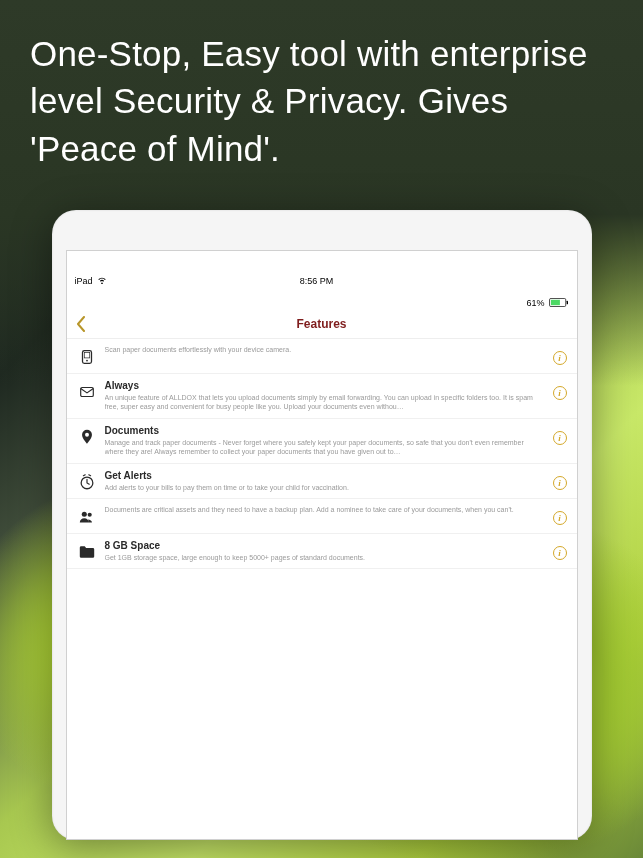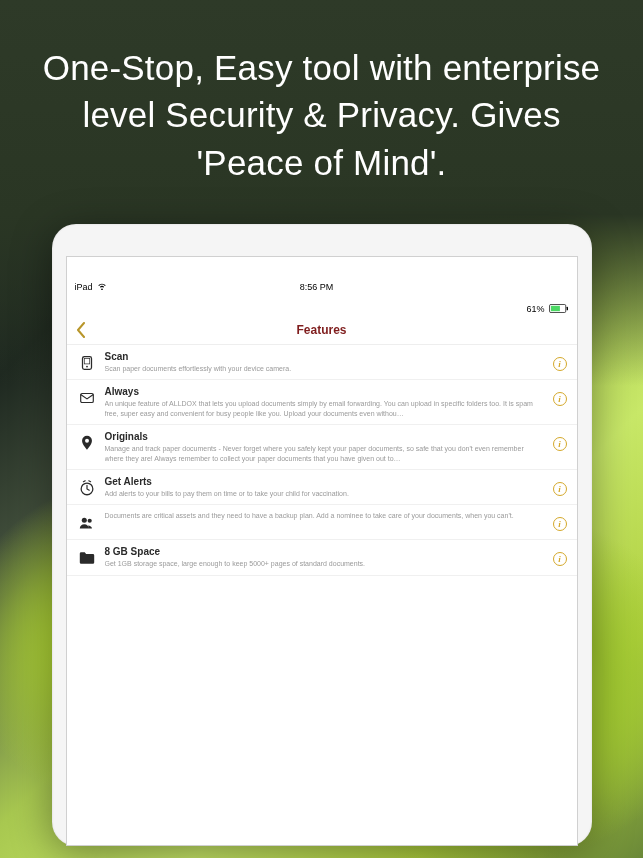--- a/index.html
+++ b/index.html
@@ -18,33 +18,32 @@
                   radial-gradient(ellipse 350px 280px at 75% 80%, #c0e050 0%, #a0c830 35%, transparent 65%),
                   linear-gradient(180deg, #2e3a28 0%, #2a3624 25%, transparent 45%);
       z-index: 0;
     }
     .headline {
       position: relative;
       z-index: 1;
       color: #ffffff;
       font-size: 35px;
       font-weight: 300;
-      text-align: center;
-      padding: 44px 30px 20px;
+      padding: 30px 30px 20px;
       line-height: 1.35;
       letter-spacing: 0.2px;
     }
     .tablet-frame {
       position: relative;
       z-index: 1;
       width: 540px;
       margin: 18px auto 0;
       background: #f5f5f5;
       border-radius: 24px;
-      padding: 32px 14px 0;
+      padding: 40px 14px 0;
       box-shadow: 0 8px 40px rgba(0,0,0,0.4), inset 0 0 2px rgba(0,0,0,0.15);
     }
     .screen {
       background: #ffffff;
       border: 1px solid #d0d0d0;
       height: 590px;
       overflow: hidden;
       position: relative;
     }
     .status-bar {
@@ -183,21 +182,20 @@
 
       <div class="feature-item">
         <div class="feature-icon">
           <svg width="18" height="18" viewBox="0 0 20 20">
               <rect x="5" y="3" width="10" height="14" rx="2" fill="none" stroke="#2a2a2a" stroke-width="1.4"></rect>
               <circle cx="10" cy="14" r="1" fill="#2a2a2a"></circle>
               <rect x="7" y="5" width="6" height="6" fill="none" stroke="#2a2a2a" stroke-width="0.8"></rect>
             </svg>
         </div>
         <div class="feature-content">
-          <div class="feature-title">Scan</div>
           <div class="feature-desc">Scan paper documents effortlessly with your device camera.</div>
         </div>
         <div class="info-btn">i</div>
       </div>
 
       <div class="feature-item">
         <div class="feature-icon">
           <svg width="18" height="18" viewBox="0 0 20 20">
               <rect x="3" y="5" width="14" height="10" rx="1.5" fill="none" stroke="#2a2a2a" stroke-width="1.3"></rect>
               <path d="M3 6l7 5 7-5" fill="none" stroke="#2a2a2a" stroke-width="1.3"></path>
@@ -211,21 +209,21 @@
       </div>
 
       <div class="feature-item">
         <div class="feature-icon">
           <svg width="18" height="18" viewBox="0 0 20 20">
               <path d="M10 2a5.5 5.5 0 00-5.5 5.5c0 4 5.5 10 5.5 10s5.5-6 5.5-10A5.5 5.5 0 0010 2z" fill="#2a2a2a"></path>
               <circle cx="10" cy="7.5" r="2.2" fill="#fff"></circle>
             </svg>
         </div>
         <div class="feature-content">
-          <div class="feature-title">Originals</div>
+          <div class="feature-title">Documents</div>
           <div class="feature-desc">Manage and track paper documents - Never forget where you safely kept your paper documents, so safe that you don't even remember where they are! Always remember to collect your paper documents that you have given out to…</div>
         </div>
         <div class="info-btn">i</div>
       </div>
 
       <div class="feature-item">
         <div class="feature-icon">
           <svg width="18" height="18" viewBox="0 0 20 20">
               <circle cx="10" cy="11" r="6.5" fill="none" stroke="#2a2a2a" stroke-width="1.4"></circle>
               <path d="M10 7v4l2.5 1.5M6 3l2-1M14 3l-2-1" fill="none" stroke="#2a2a2a" stroke-width="1.3" stroke-linecap="round"></path>

